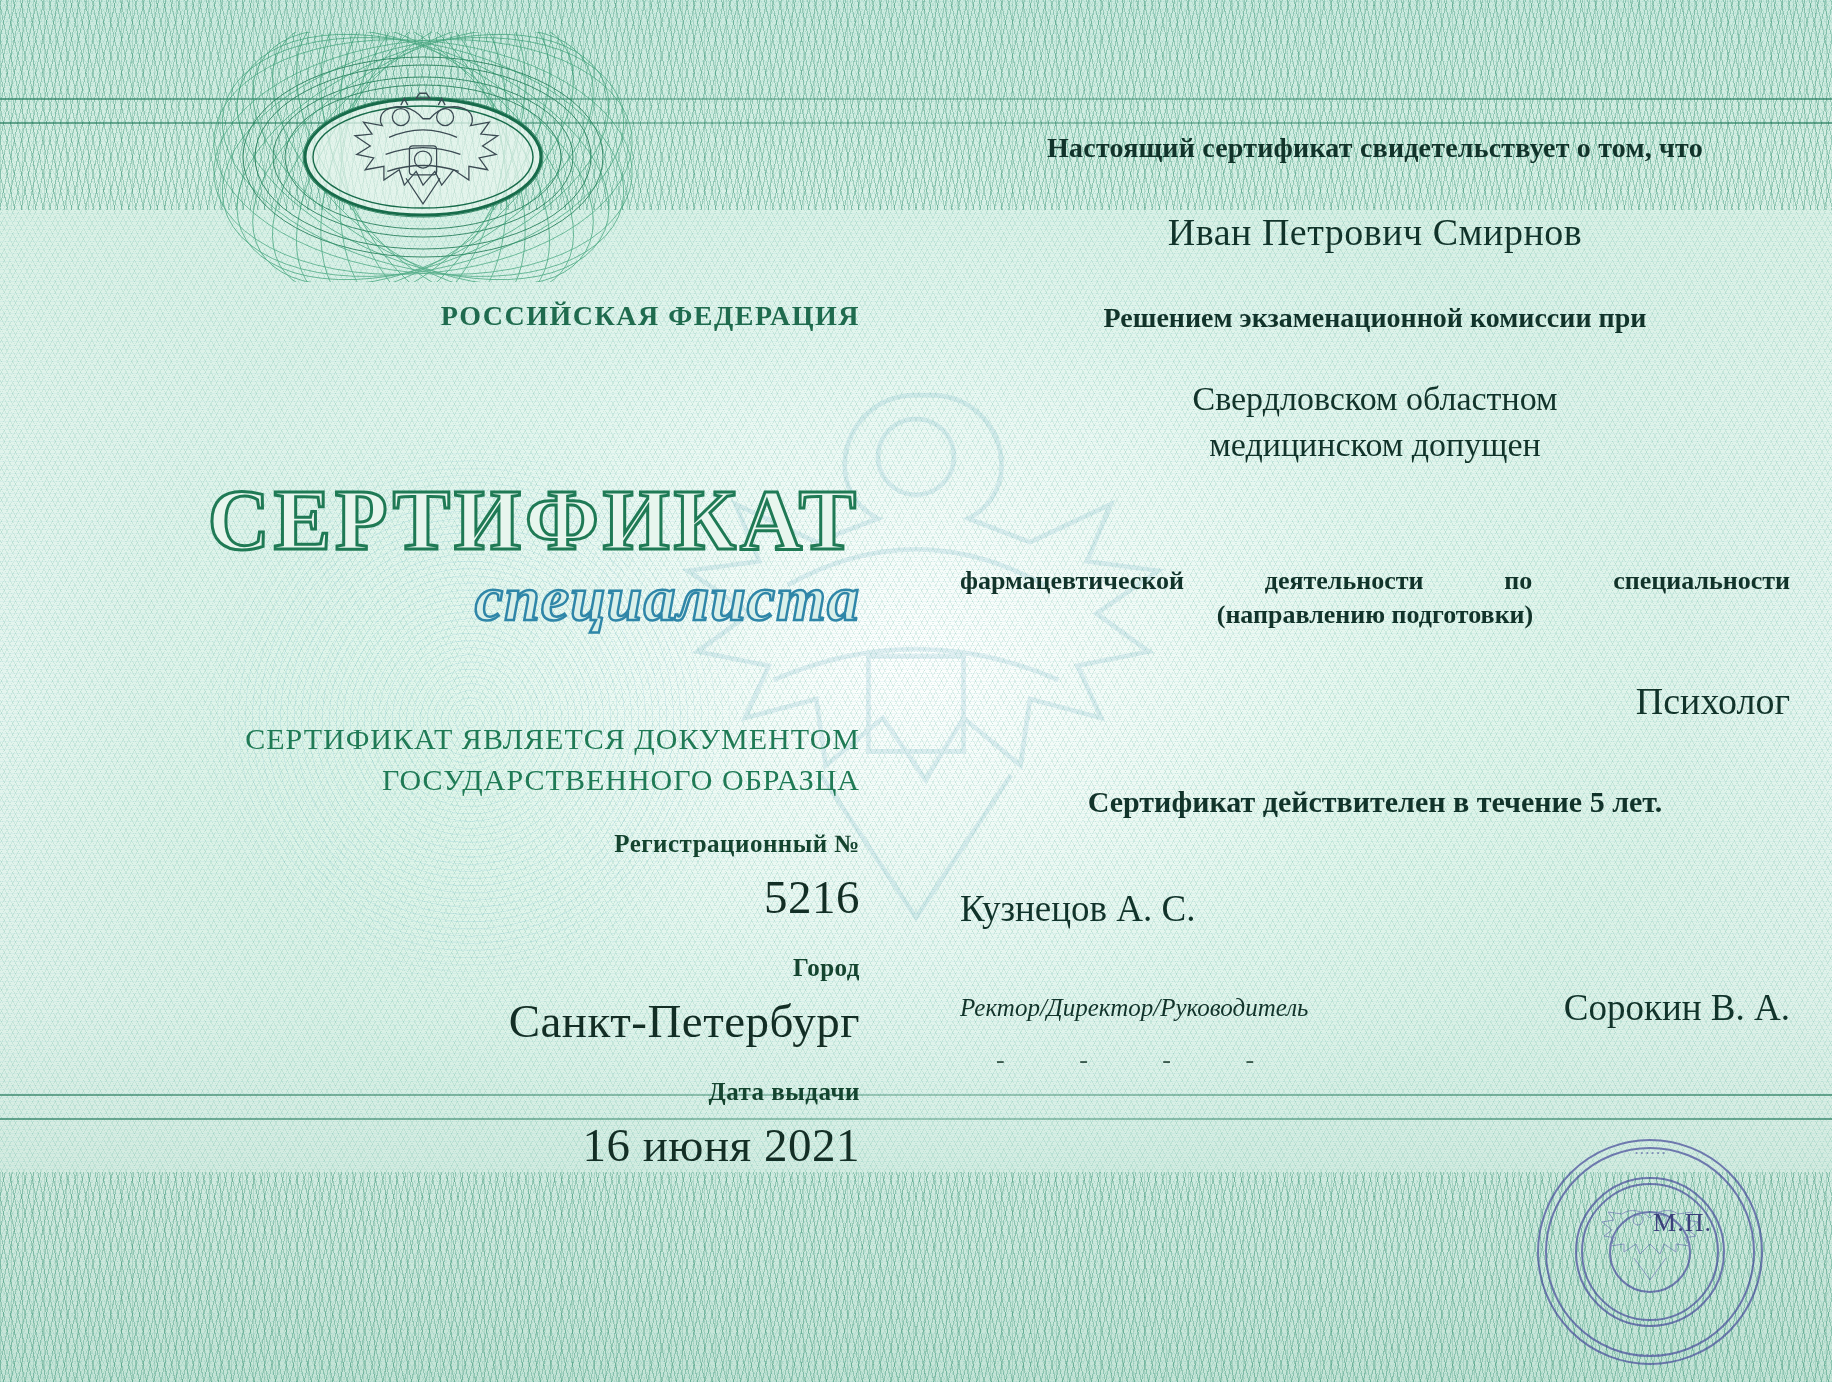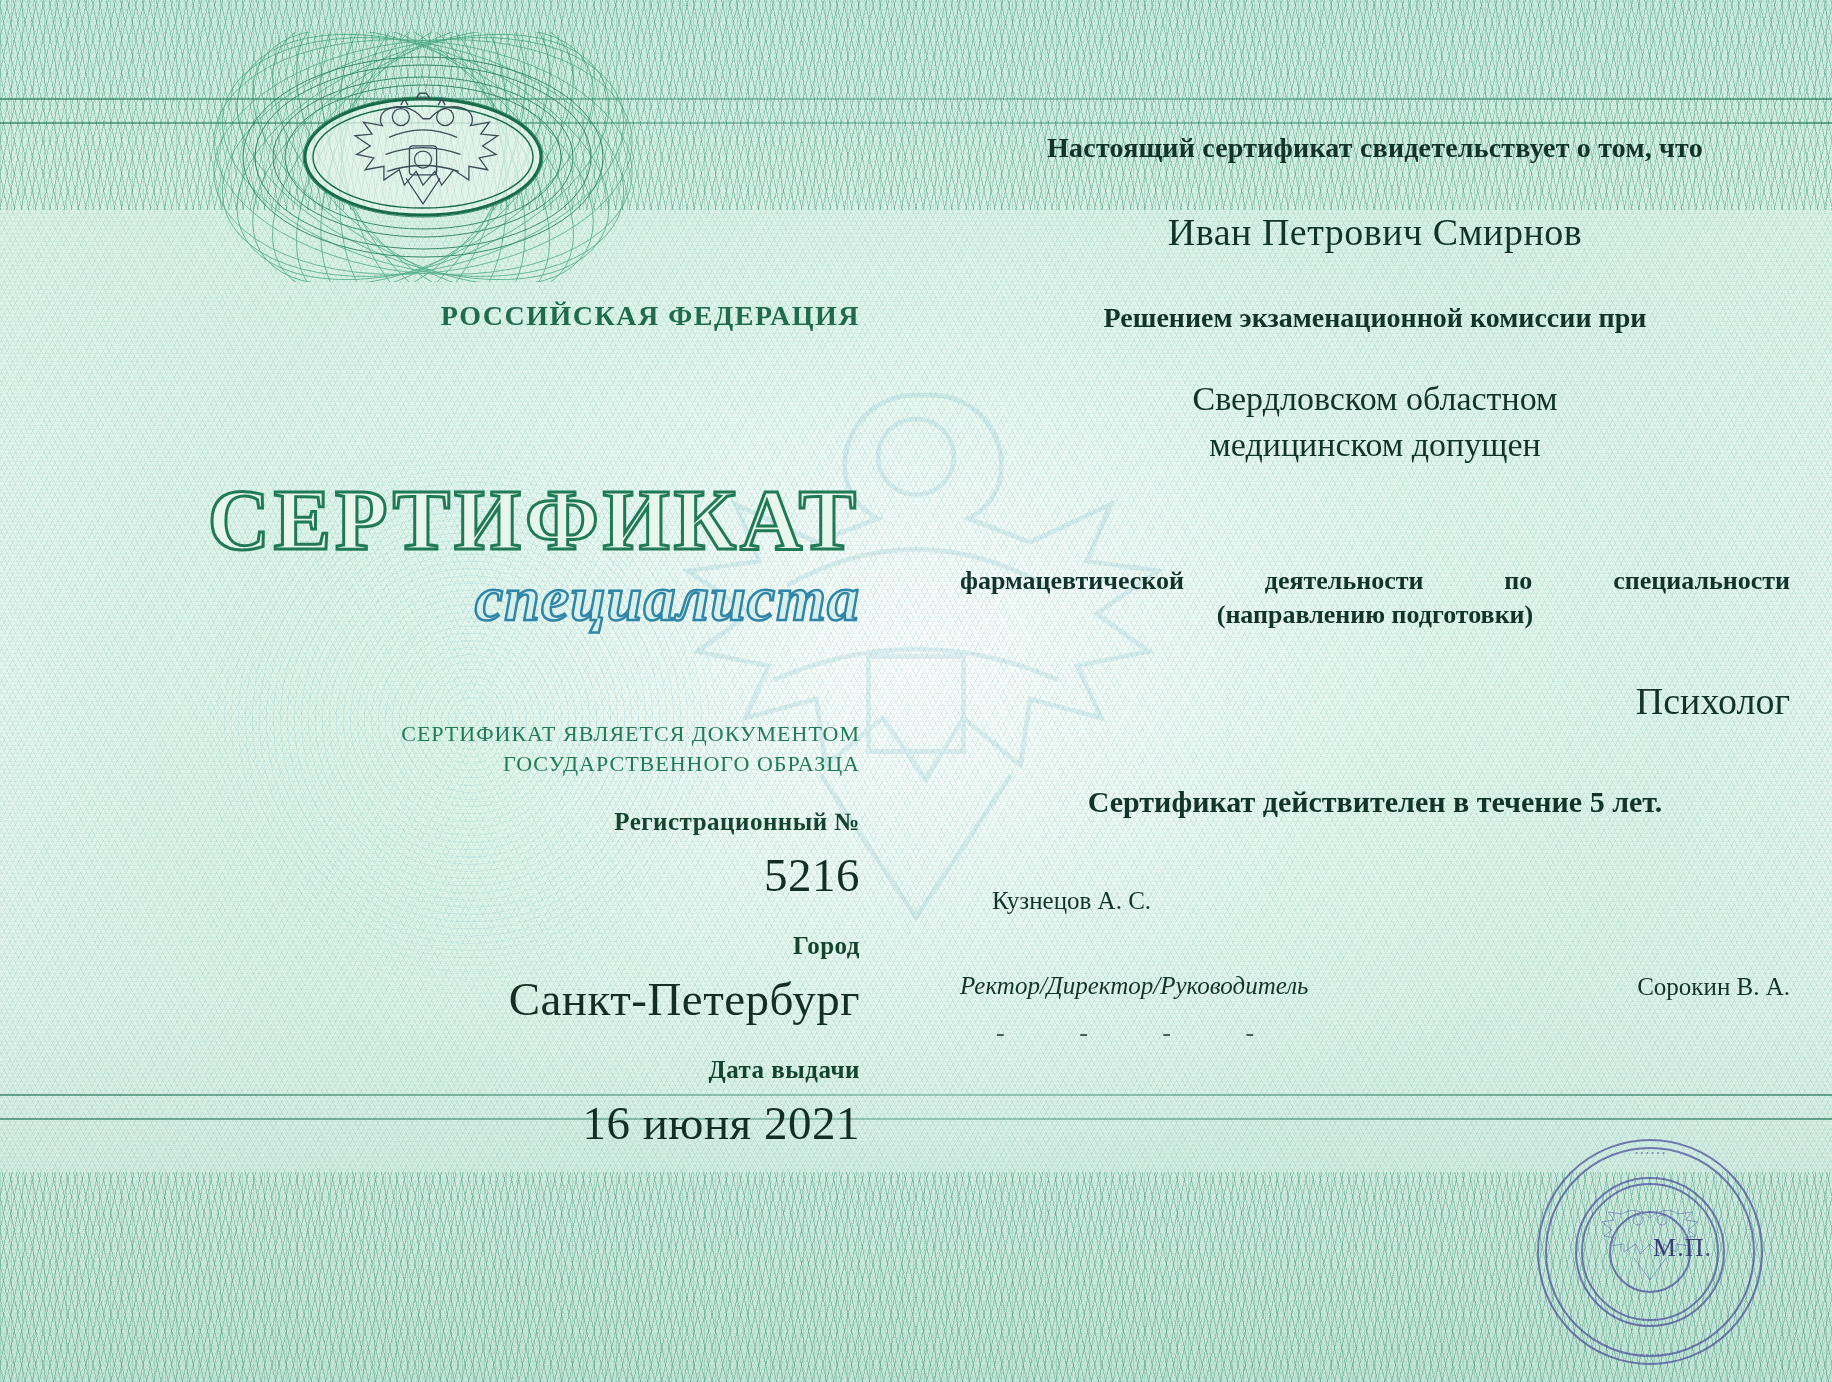--- a/index.html
+++ b/index.html
@@ -139,21 +139,21 @@
     font-weight: bold;
     font-size: 64px;
     letter-spacing: 1px;
     color: #d9f0ea;
     -webkit-text-stroke: 2.5px #2f86a8;
     line-height: 1.05;
     margin-top: 2px;
   }
   .doc-note {
     margin-top: 52px;
-    font-size: 22px;
+    font-size: 30px;
     letter-spacing: 1px;
     color: #1f7a55;
     line-height: 1.35;
   }
   .field-label {
     font-size: 25px;
     font-weight: bold;
     color: #14442f;
     margin-top: 30px;
     letter-spacing: 0.5px;
@@ -225,24 +225,23 @@
     align-items: flex-start;
     justify-content: space-between;
   }
   .sign-role {
     font-style: italic;
     font-size: 25px;
     line-height: 1.22;
     width: 500px;
   }
   .sign-name {
-    font-size: 25px;
+    font-size: 37px;
     white-space: nowrap;
     padding-top: 34px;
-    margin-left: 32px;
   }
   .sign-block.second { margin-top: 56px; align-items: center; }
   .sign-block.second .sign-name { padding-top: 0; }
   .sign-dashes {
     margin-top: 16px;
     font-size: 26px;
     color: #3a5a4e;
     letter-spacing: 34px;
     padding-left: 36px;
   }
@@ -252,21 +251,21 @@
     position: absolute;
     right: 62px;
     bottom: 10px;
     width: 240px;
     height: 240px;
     opacity: 0.72;
   }
   .stamp-label {
     position: absolute;
     right: 120px;
-    bottom: 119px;
+    bottom: 144px;
     font-size: 26px;
     color: #3a3f7a;
     letter-spacing: 1px;
   }
 </style>
 </head>
 <body>
 
 <div class="certificate">
 

